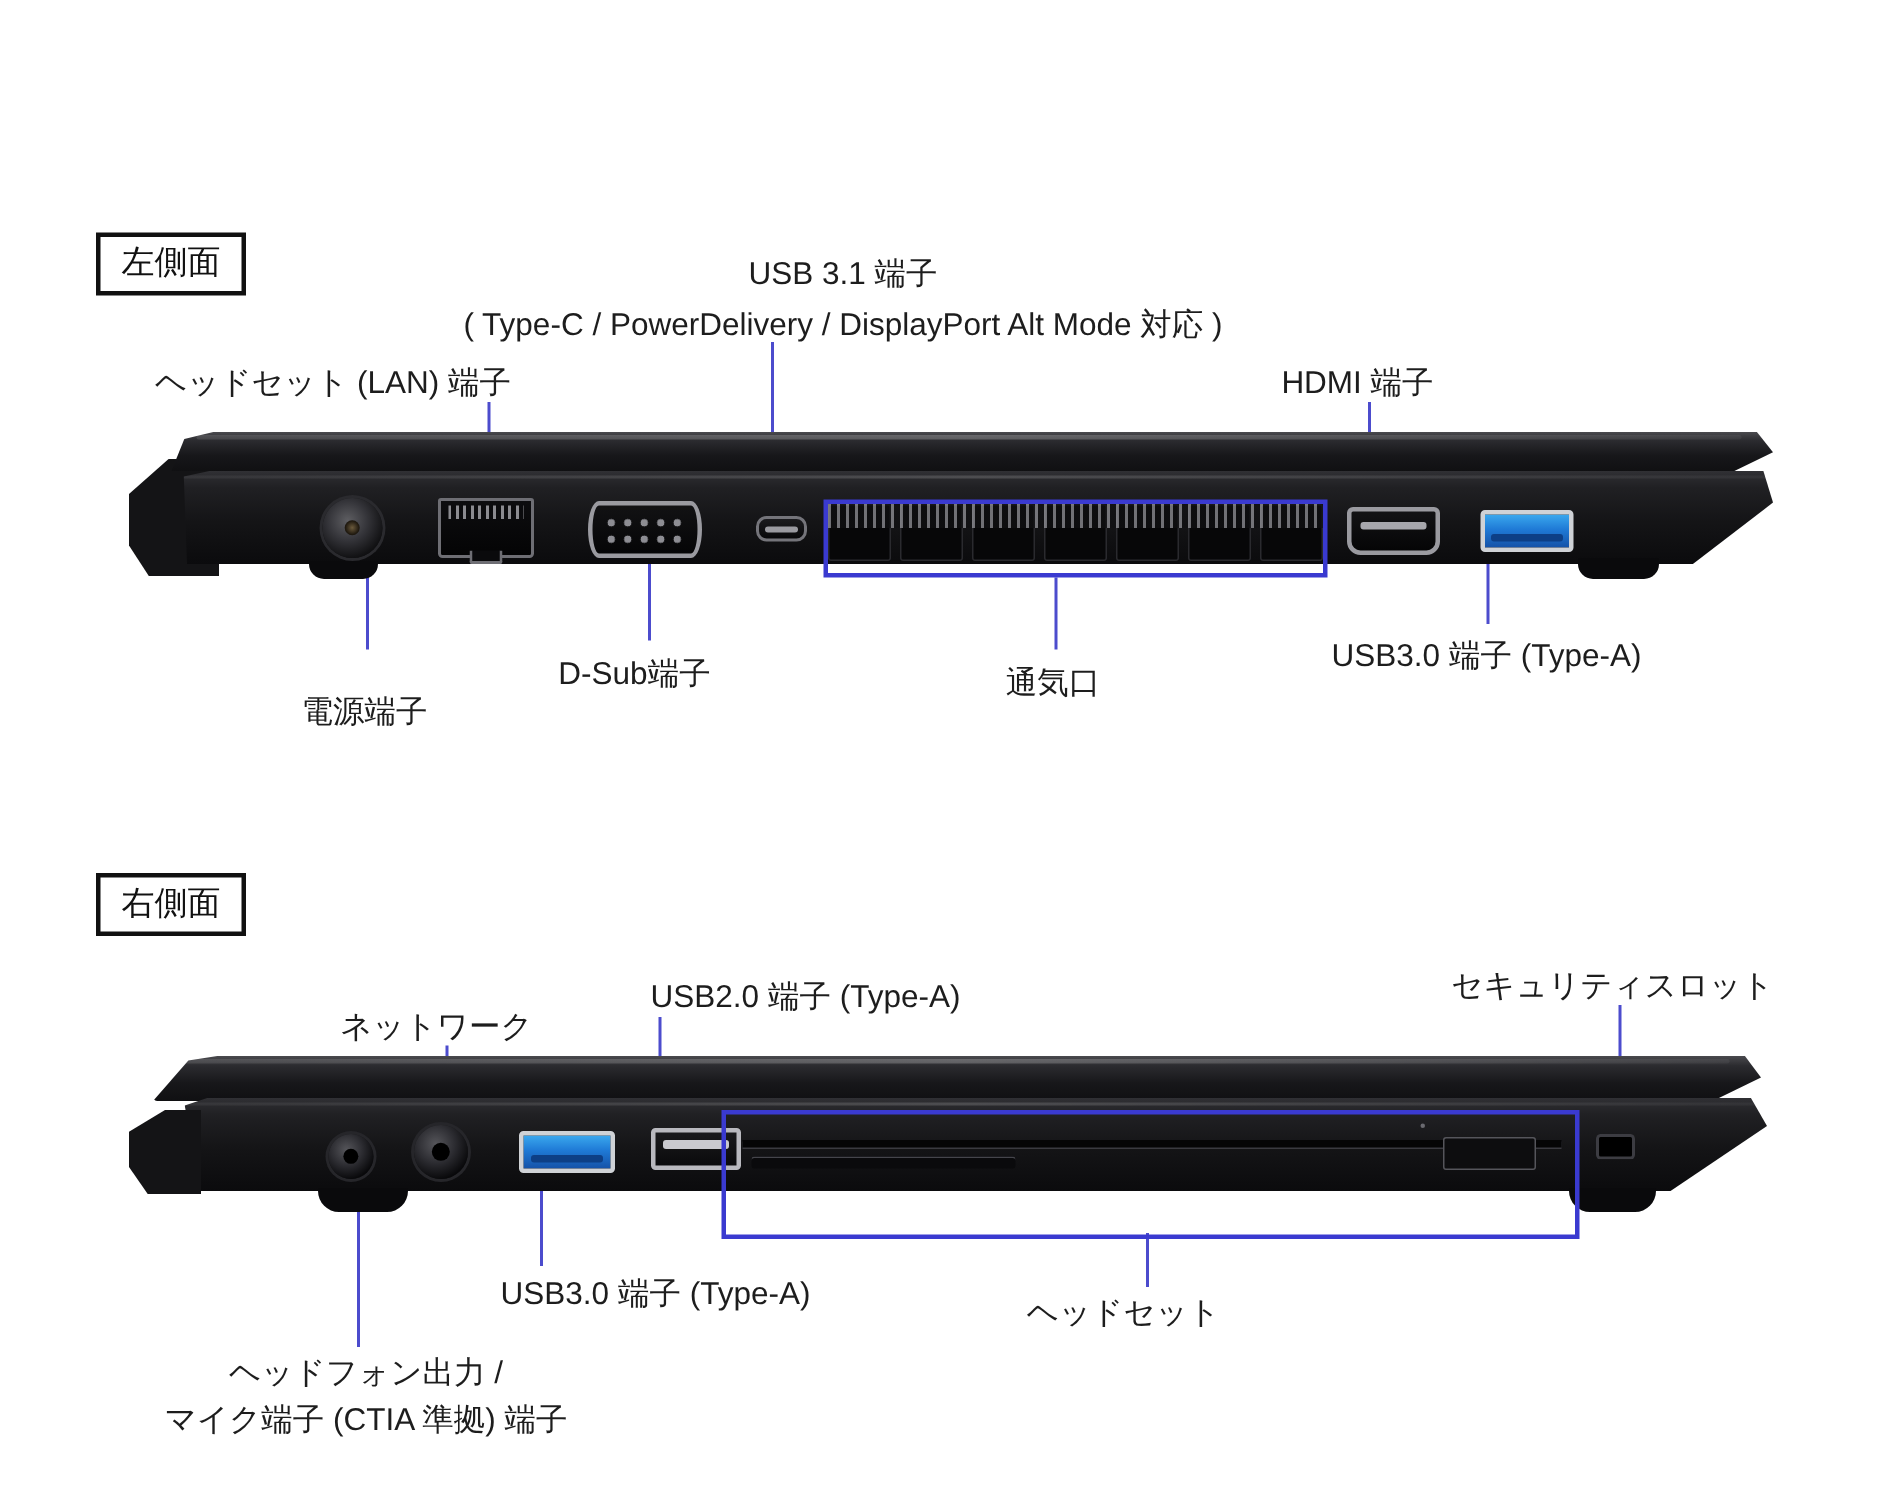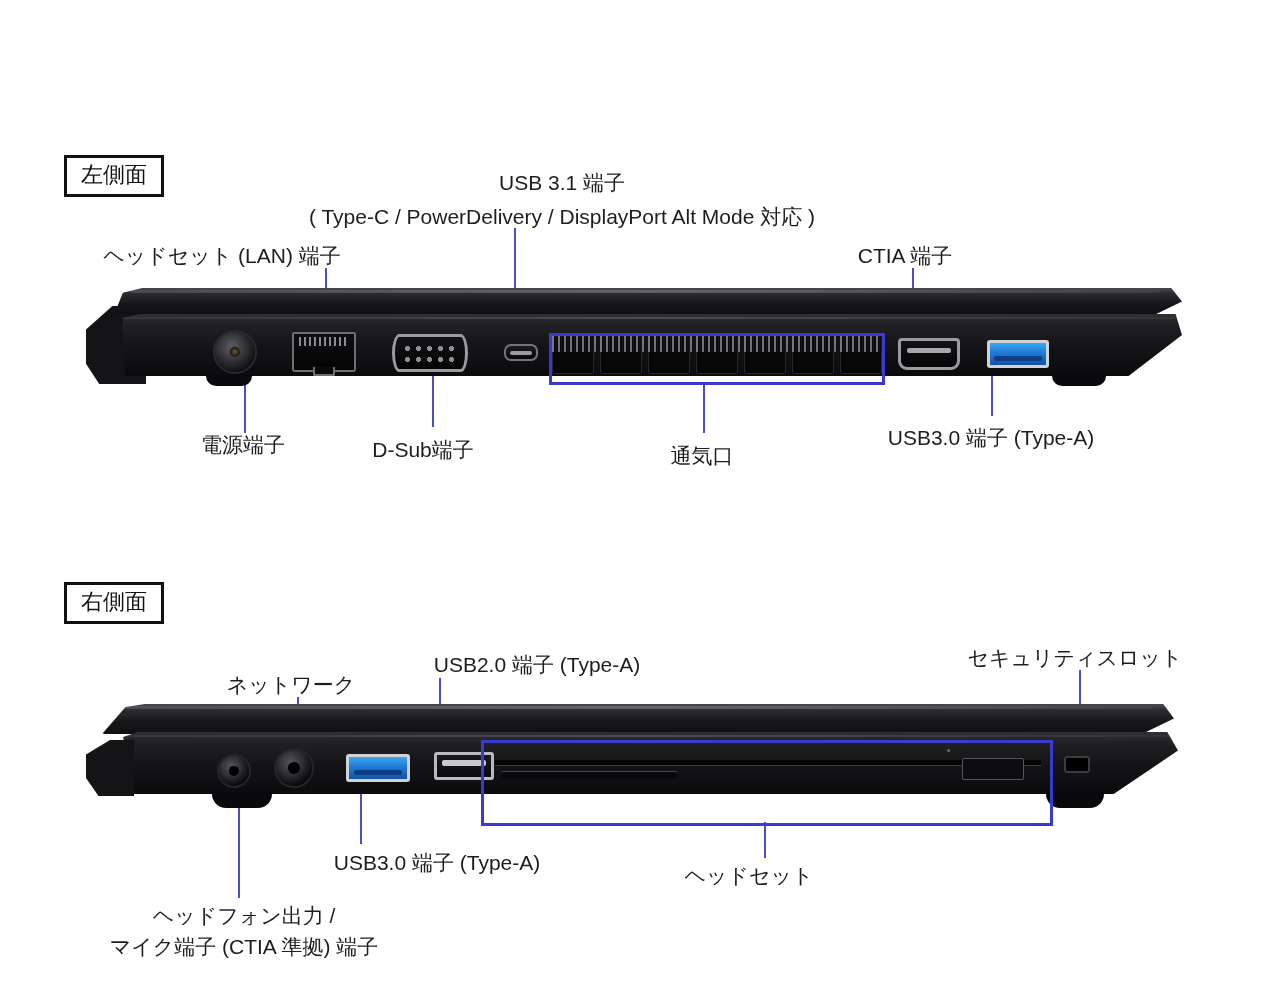--- a/index.html
+++ b/index.html
@@ -167,23 +167,23 @@
 <body>
 
 <div class="sec-title" style="left:64px;top:155px;">左側面</div>
 
 <div class="lbl c" style="left:562px;top:170px;">USB 3.1 端子</div>
 
 <div class="lbl c" style="left:562px;top:204px;">( Type-C / PowerDelivery / DisplayPort Alt Mode 対応 )</div>
 
 <div class="lbl c" style="left:222px;top:243px;">ヘッドセット (LAN) 端子</div>
 
-<div class="lbl c" style="left:905px;top:243px;">CTIA 端子</div>
-
-<div class="lbl c" style="left:243px;top:432px;">電源端子</div>
+<div class="lbl c" style="left:905px;top:243px;">HDMI 端子</div>
+
+<div class="lbl c" style="left:243px;top:462px;">電源端子</div>
 
 <div class="lbl c" style="left:423px;top:437px;">D-Sub端子</div>
 
 <div class="lbl c" style="left:702px;top:443px;">通気口</div>
 
 <div class="lbl c" style="left:991px;top:425px;">USB3.0 端子 (Type-A)</div>
 
 <div class="leader" style="left:325px;top:268px;height:80px;"></div>
 <div class="leader" style="left:514px;top:228px;height:116px;"></div>
 <div class="leader" style="left:912px;top:268px;height:78px;"></div>

